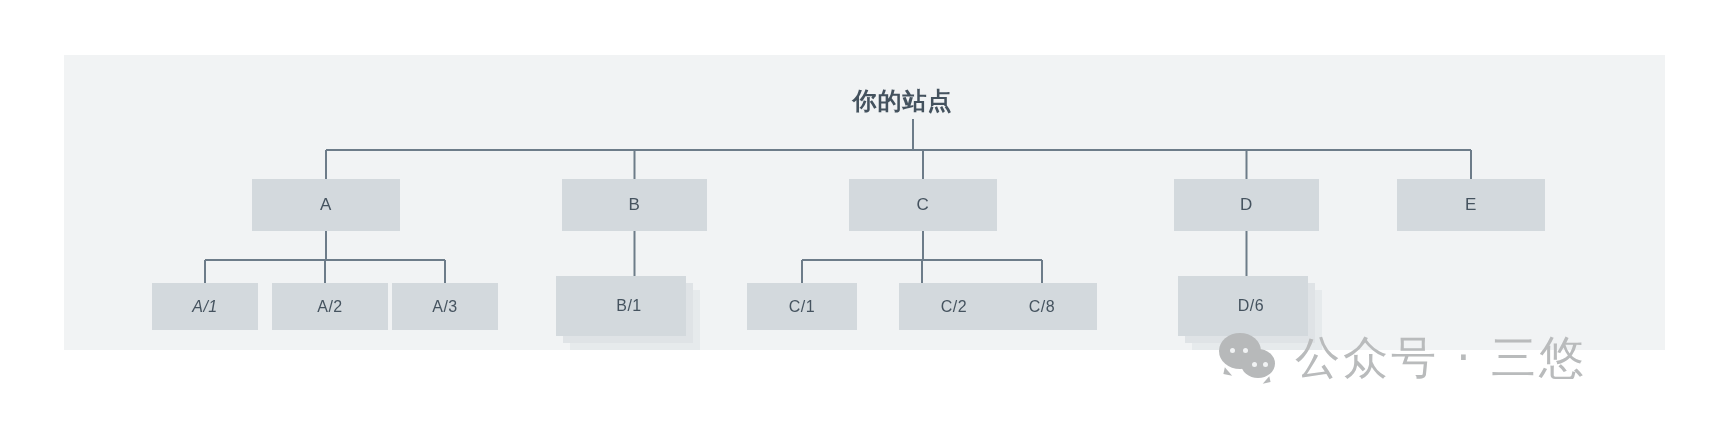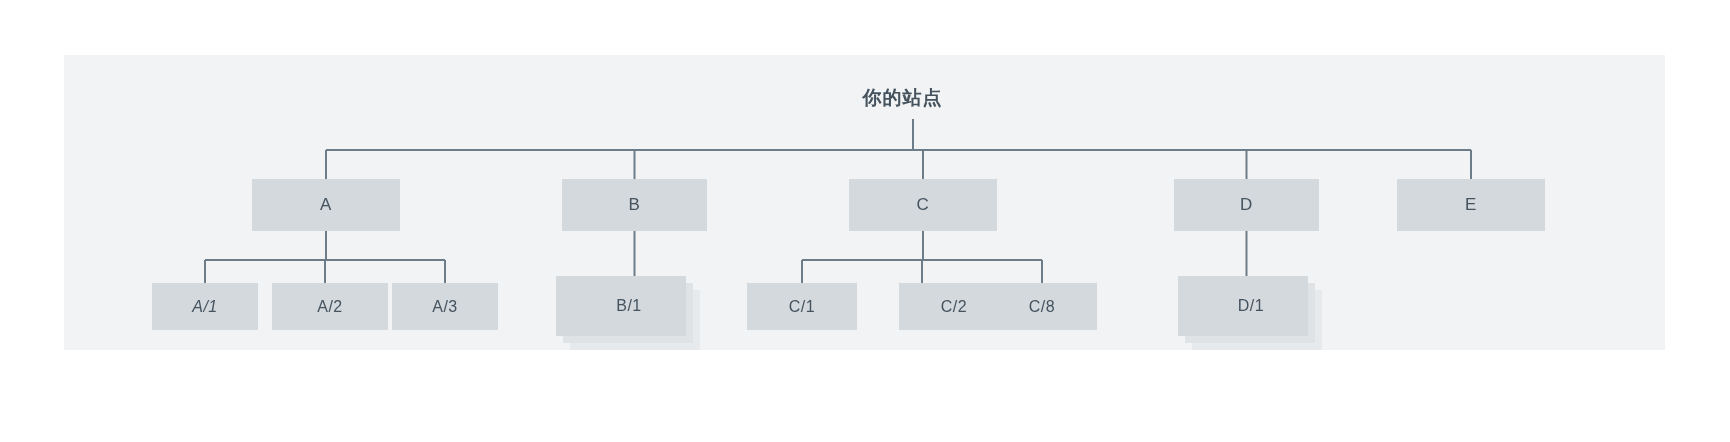--- a/index.html
+++ b/index.html
@@ -25,21 +25,21 @@
     overflow: visible;
   }
 
   
   .root-title {
     position: absolute;
     left: 0;
     top: 30px;
     width: 100%;
     text-align: center;
-    font-size: 19px;
+    font-size: 24px;
     font-weight: bold;
     color: #44525e;
     letter-spacing: 1px;
     transform: translateX(38px);
   }
 
   
   #connectors {
     position: absolute;
     left: 0;
@@ -210,18 +210,29 @@
       <div class="node level2" style="left: 683px; top: 228px; width: 110px;">
         <span>C/1</span>
       </div>
       <div class="node level2" style="left: 803px; top: 228px; width: 110px; margin-left: 32px;">
         <span>C/2</span>
       </div>
       <div class="node level2" style="left: 923px; top: 228px; width: 110px;">
         <span>C/8</span>
       </div>
       <div class="node level2 stacked tall" style="left: 1114px; top: 221px; width: 130px;">
-        <span>D/1</span>
+        <span>D/6</span>
       </div>
     </div>
 
+  <div id="watermark">
+    <span class="wm-icon">
+      <span class="bub big"></span>
+      <span class="bub small"></span>
+      <span class="dot d1"></span>
+      <span class="dot d2"></span>
+      <span class="dot d3"></span>
+      <span class="dot d4"></span>
+    </span>
+    <span class="wm-text">公众号 · 三悠</span>
+  </div>
 
 </div>
 
 </body></html>

